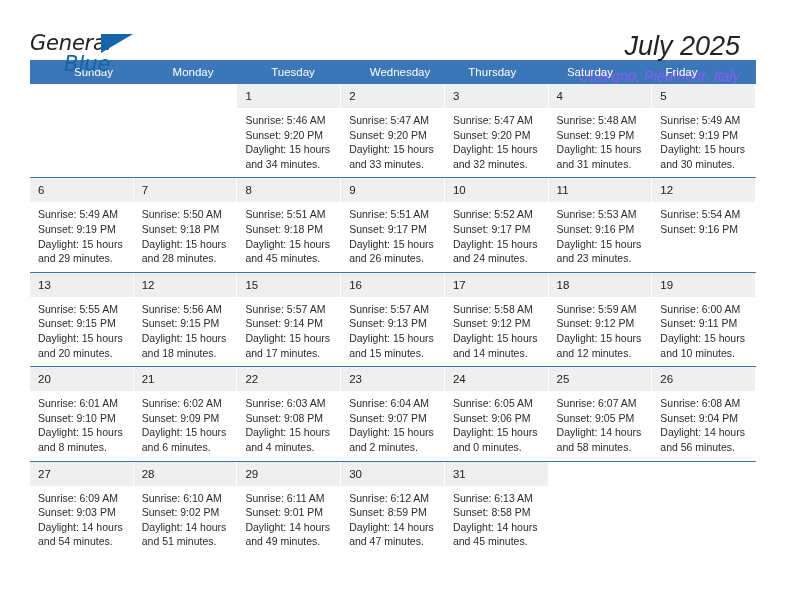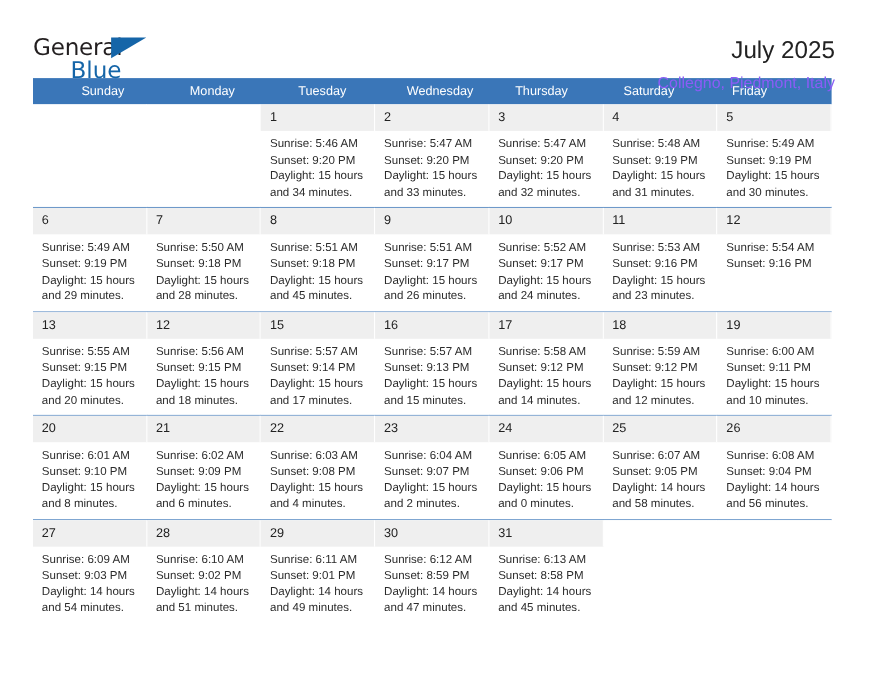--- a/index.html
+++ b/index.html
@@ -20,22 +20,23 @@
     width: 792px;
     height: 612px;
     padding: 0;
   }
 
   
   .header {
     display: flex;
     align-items: flex-start;
     justify-content: space-between;
-    padding: 30px 33px 0 30px;
-    height: 71px;
+    padding: 30px 52px 0 30px;
+    height: 60px;
+    font-style: italic;
   }
   .brand {
     position: relative;
     width: 120px;
     height: 48px;
     padding-top: 2px;
   }
   .brand-general {
     font-size: 21px;
     color: #231f20;
@@ -59,21 +60,21 @@
     font-size: 21px;
     color: #1565a8;
     line-height: 22px;
     font-family: "DejaVu Sans", sans-serif;
   }
   .title-wrap {
     text-align: right;
     padding-top: 0px;
   }
   .cal-title {
-    font-size: 22px;
+    font-size: 27px;
     color: #222222;
     line-height: 32px;
     font-weight: normal;
     margin: 0;
   }
   .cal-subtitle {
     font-size: 14.5px;
     color: #8b5cf6;
     line-height: 20px;
     margin-top: 4px;

